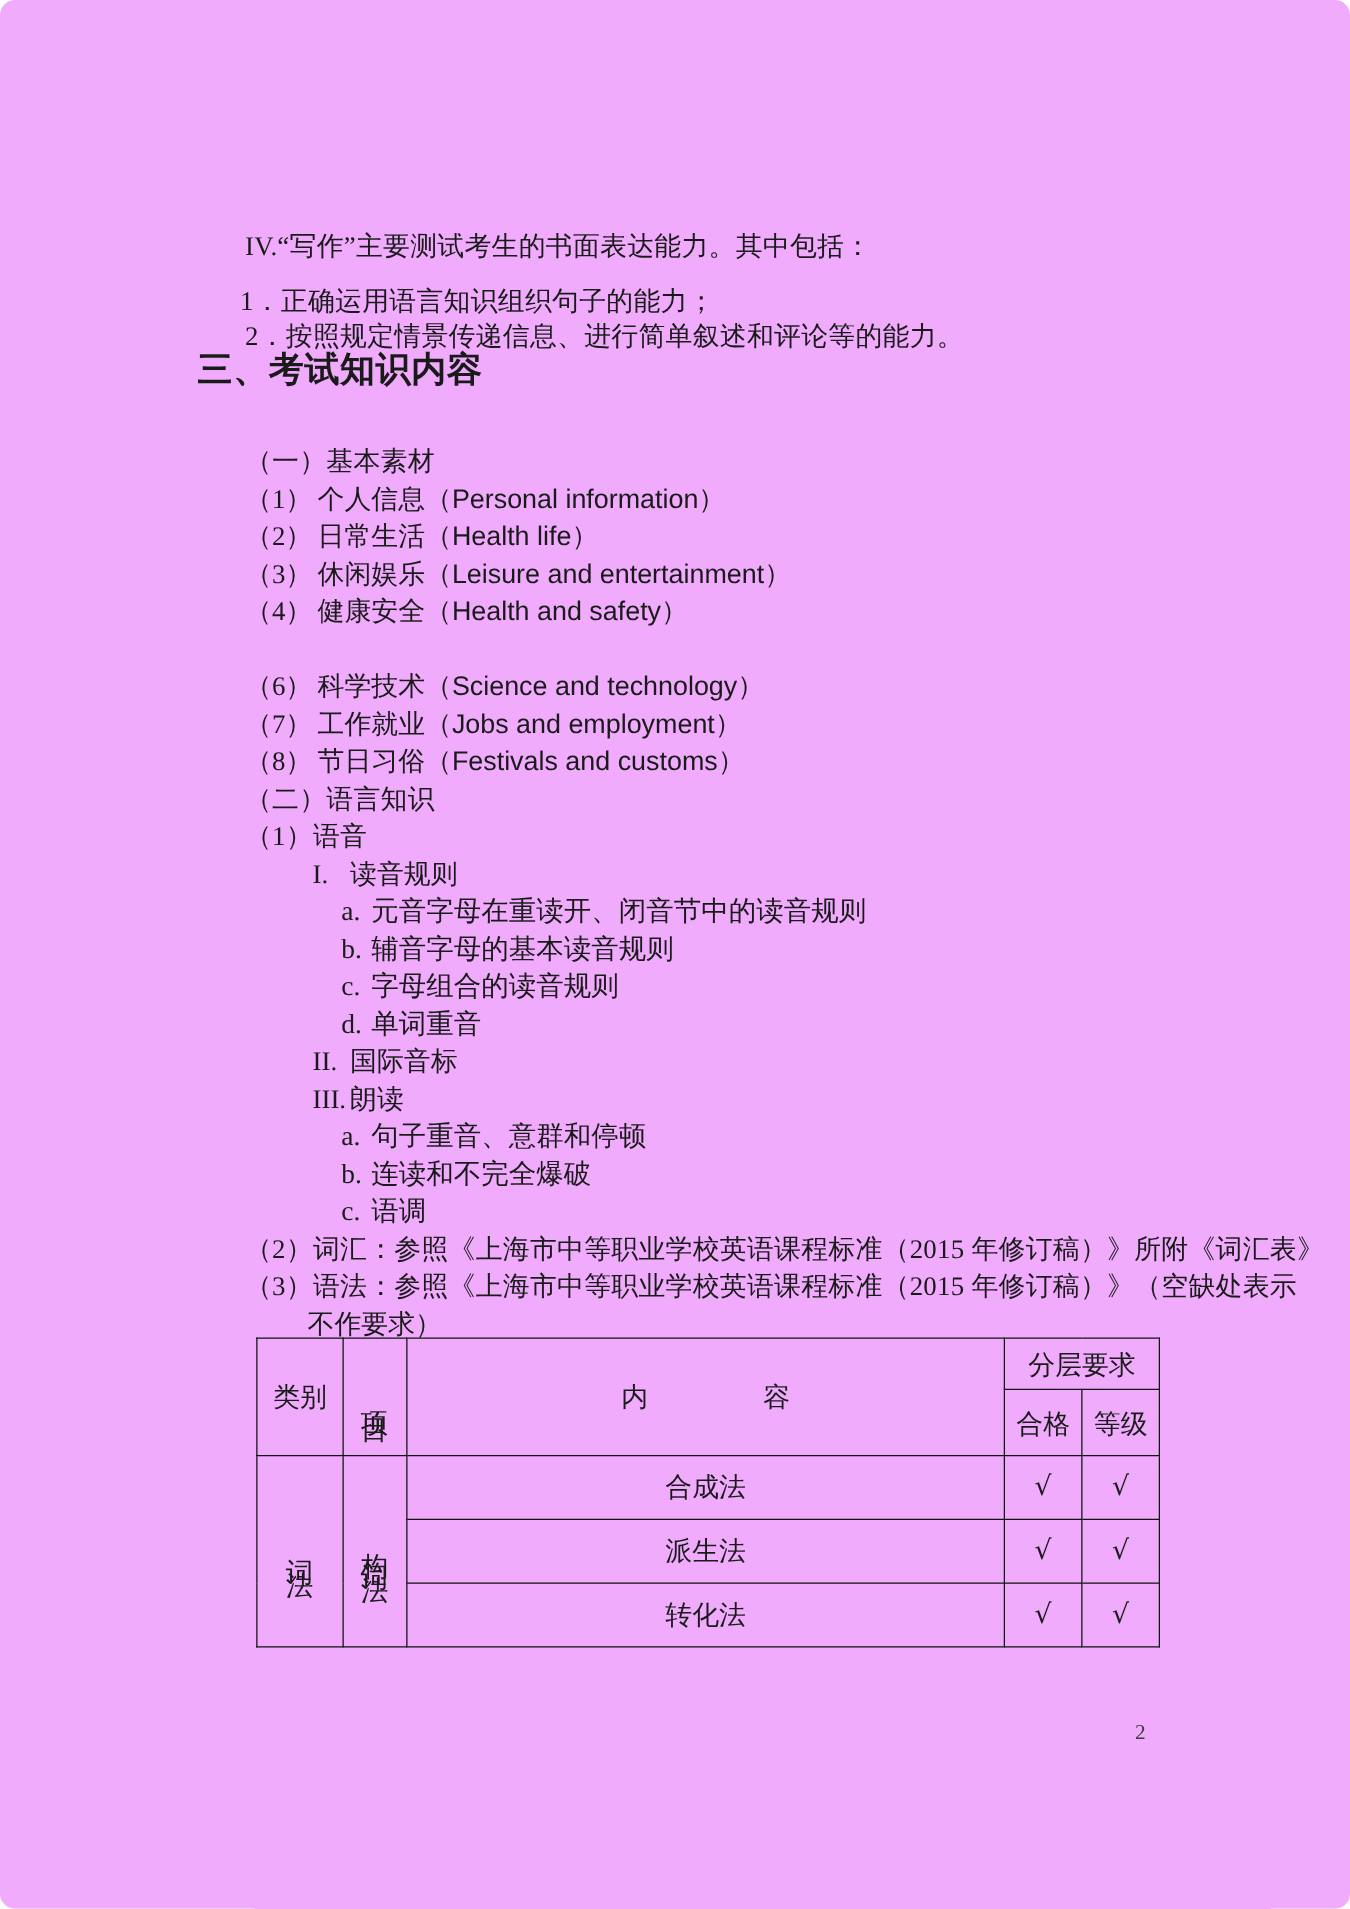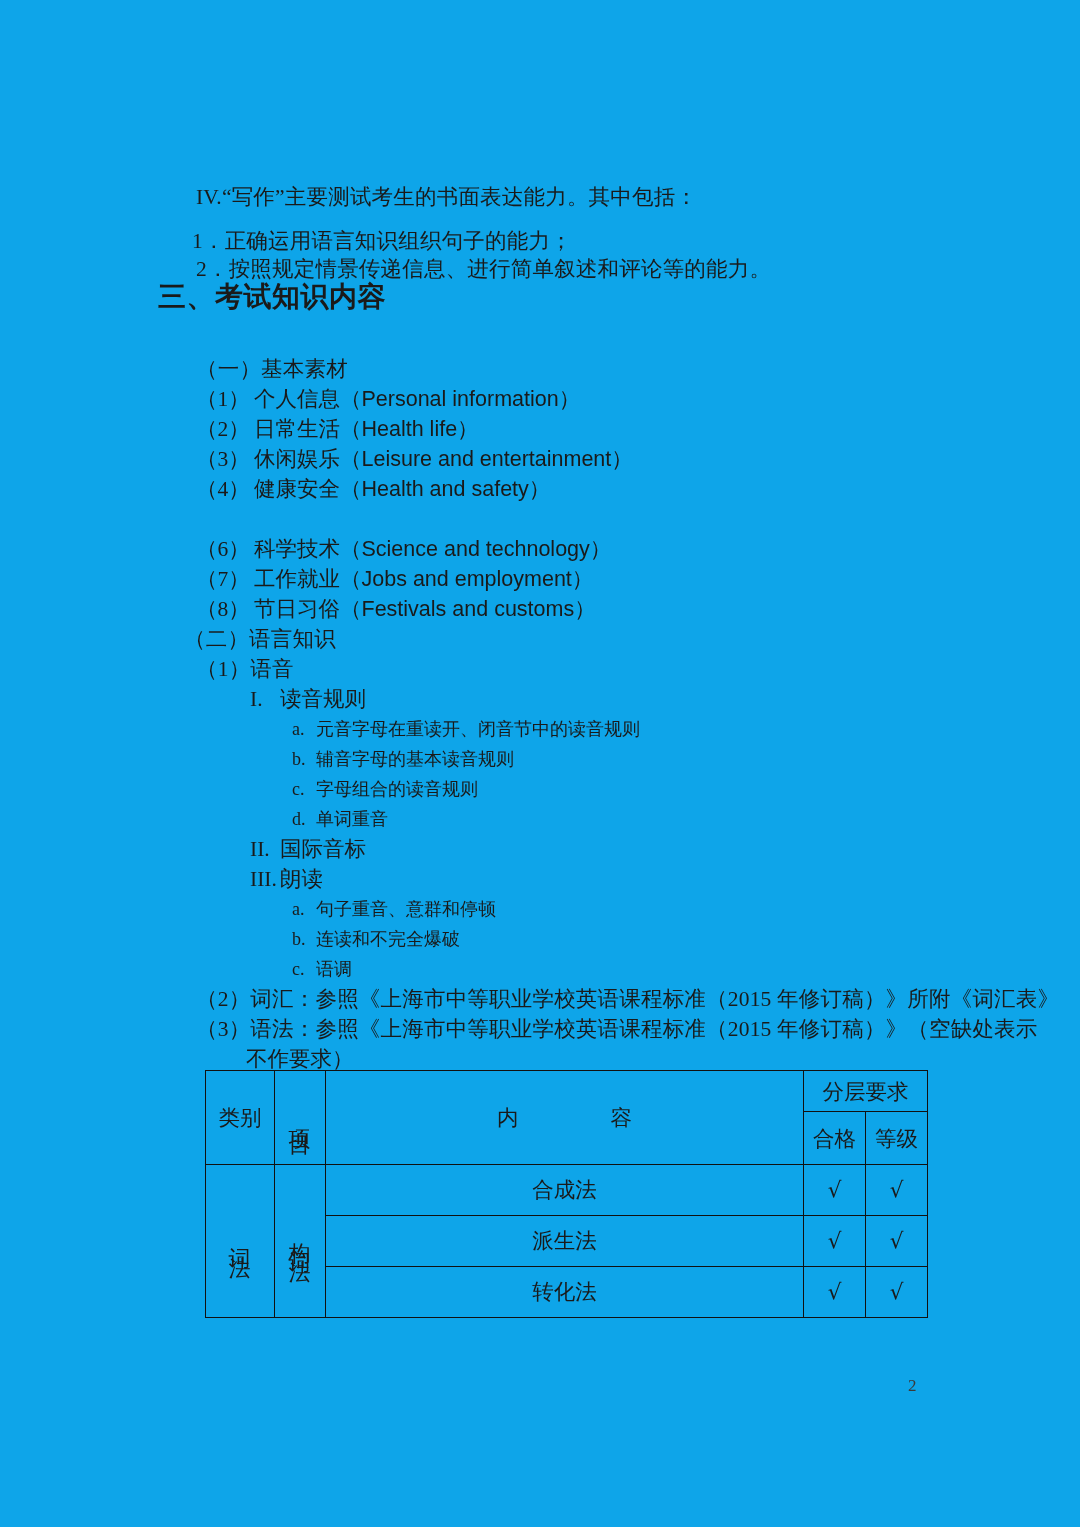--- a/index.html
+++ b/index.html
@@ -8,22 +8,23 @@
     background: #ffffff;
   }
   body {
     font-family: "Liberation Serif", "DejaVu Serif", serif;
     color: #1a1a1a;
   }
   #page {
     position: relative;
     width: 1080px;
     height: 1527px;
-    background: #0ea5e9;
+    background: #f0abfc;
     overflow: hidden;
+    border-radius: 12px;
   }
 
   
   .line {
     position: absolute;
     font-size: 21.5px;
     line-height: 30px;
     white-space: nowrap;
     letter-spacing: 0.2px;
   }
@@ -62,22 +63,22 @@
   .lvl-roman {
     position: absolute;
     left: 250px;
     font-size: 21.5px;
     line-height: 30px;
     white-space: nowrap;
   }
   .lvl-roman .mark { display: inline-block; min-width: 30px; }
   .lvl-letter {
     position: absolute;
-    left: 292px;
-    font-size: 18px;
+    left: 273px;
+    font-size: 22px;
     line-height: 30px;
     white-space: nowrap;
   }
   .lvl-letter .mark { display: inline-block; width: 24px; }
 
   
   .cont-line {
     position: absolute;
     left: 246px;
     font-size: 21.5px;
@@ -187,21 +188,21 @@
   <div class="topic-row" style="top:534px;">
     <span class="topic-num">（6）</span><span class="topic-cn">科学技术</span><span class="topic-en">（Science and technology）</span>
   </div>
   <div class="topic-row" style="top:564px;">
     <span class="topic-num">（7）</span><span class="topic-cn">工作就业</span><span class="topic-en">（Jobs and employment）</span>
   </div>
   <div class="topic-row" style="top:594px;">
     <span class="topic-num">（8）</span><span class="topic-cn">节日习俗</span><span class="topic-en">（Festivals and customs）</span>
   </div>
 
-  <div class="line" style="left:184px; top:624px;">（二）语言知识</div>
+  <div class="line" style="left:196px; top:624px;">（二）语言知识</div>
 
   <div class="line" style="left:196px; top:654px;">（1）语音</div>
 
   <div class="lvl-roman" style="top:684px;">
     <span class="mark">I.</span><span>读音规则</span>
   </div>
   <div class="lvl-letter" style="top:714px;">
     <span class="mark">a.</span><span>元音字母在重读开、闭音节中的读音规则</span>
   </div>
   <div class="lvl-letter" style="top:744px;">

